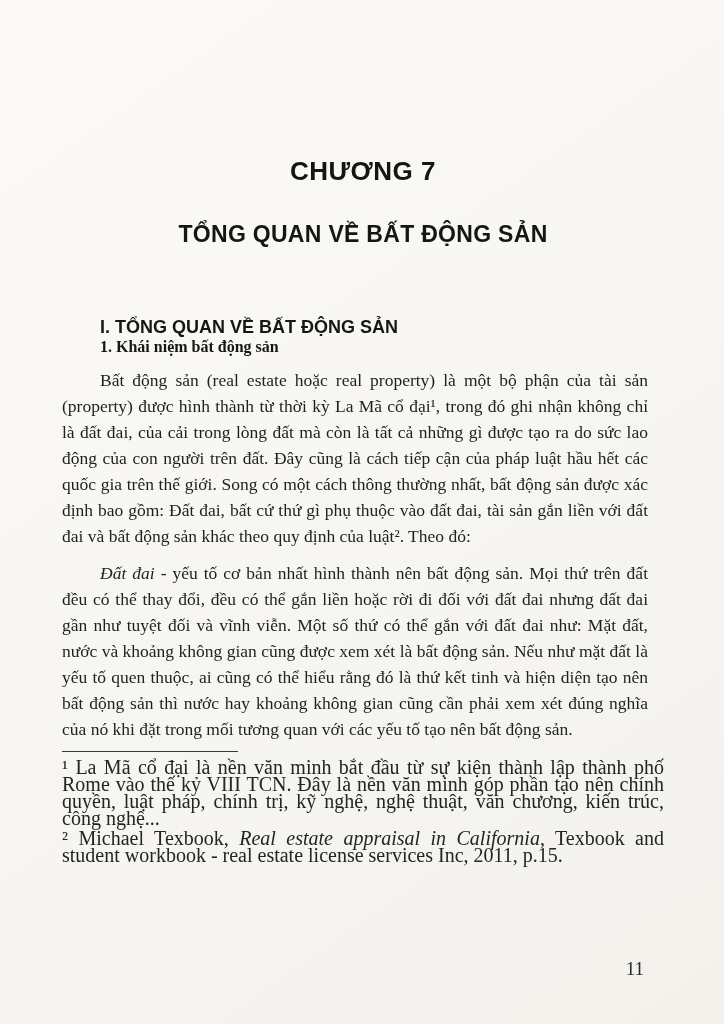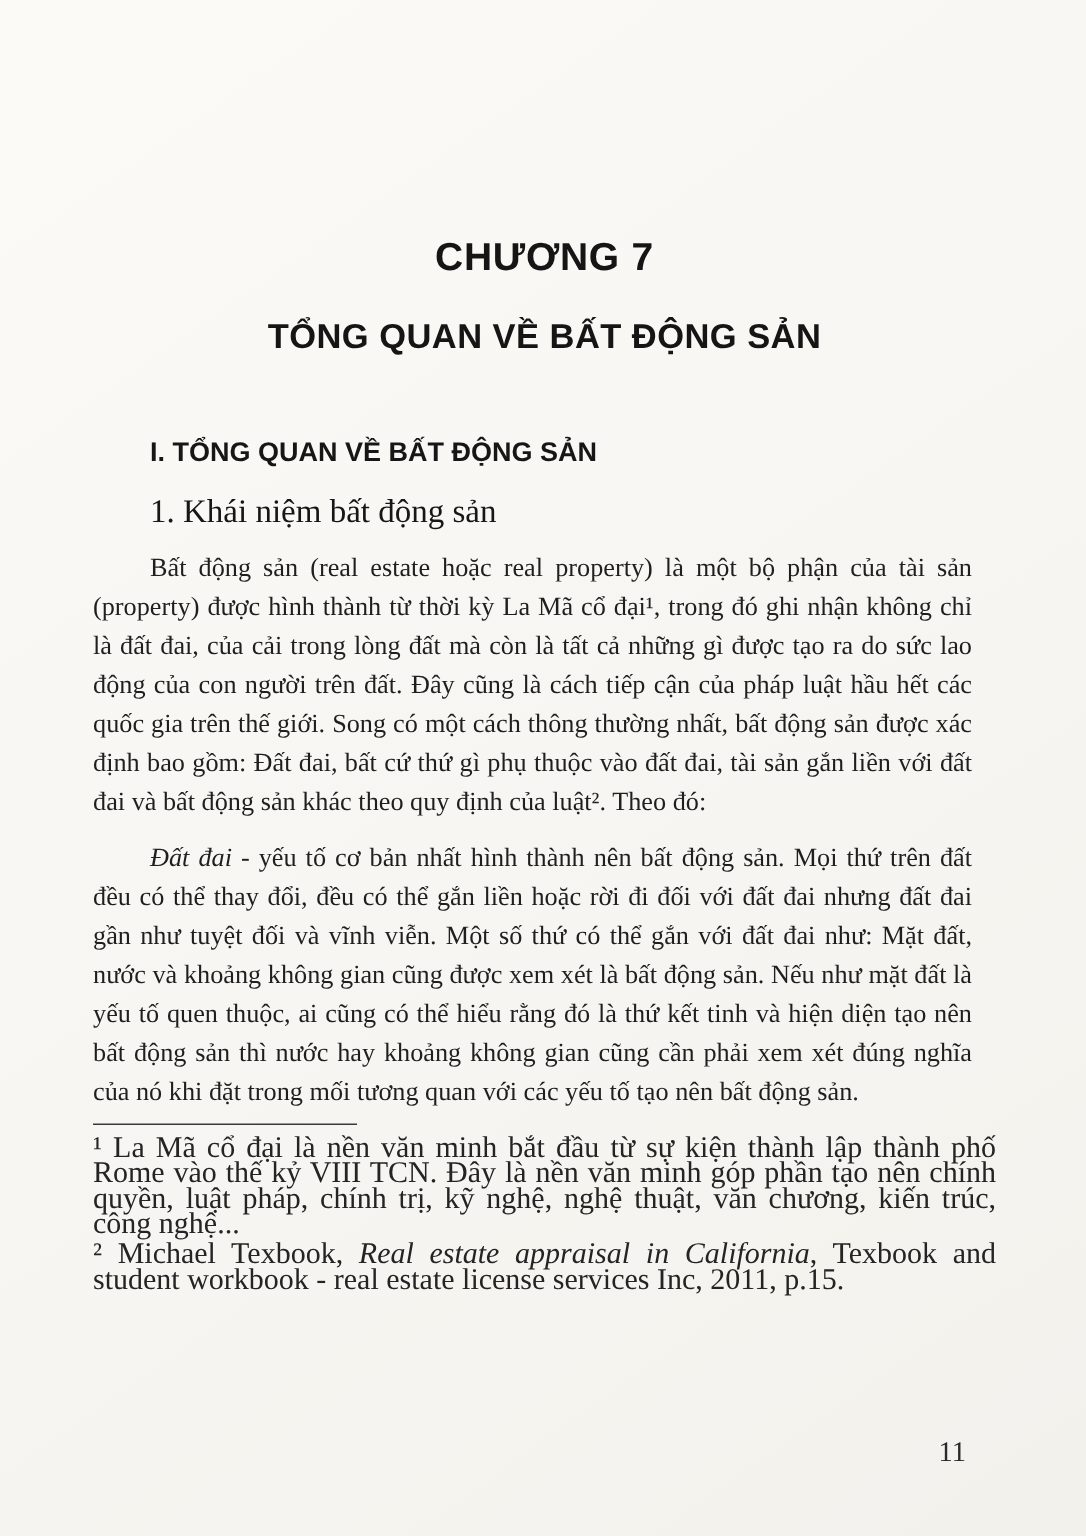--- a/index.html
+++ b/index.html
@@ -29,42 +29,41 @@
     .chapter-label {
       margin-top: 156px;
       text-align: center;
       font-family: "Liberation Sans", sans-serif;
       font-weight: 700;
       font-size: 26px;
       letter-spacing: 0.5px;
       color: #151515;
     }
     .chapter-title {
-      margin-top: 20px;
+      margin-top: 30px;
       text-align: center;
       font-family: "Liberation Sans", sans-serif;
       font-weight: 700;
       font-size: 23px;
       line-height: 1.55;
       letter-spacing: 0.3px;
       color: #151515;
     }
     .section-heading {
-      margin-top: 48px;
+      margin-top: 64px;
       margin-left: 38px;
       font-family: "Liberation Sans", sans-serif;
       font-weight: 700;
       font-size: 18px;
       color: #161616;
     }
     .subsection-heading {
-      margin-top: 16px;
       margin-left: 38px;
-      font-weight: 400;
-      font-size: 22px;
+      font-weight: 700;
+      font-size: 16px;
       color: #161616;
     }
     .para {
       margin: 11px 16px 0 0;
       font-size: 17.5px;
       line-height: 26px;
       text-align: justify;
       text-indent: 38px;
     }
     .italic {

